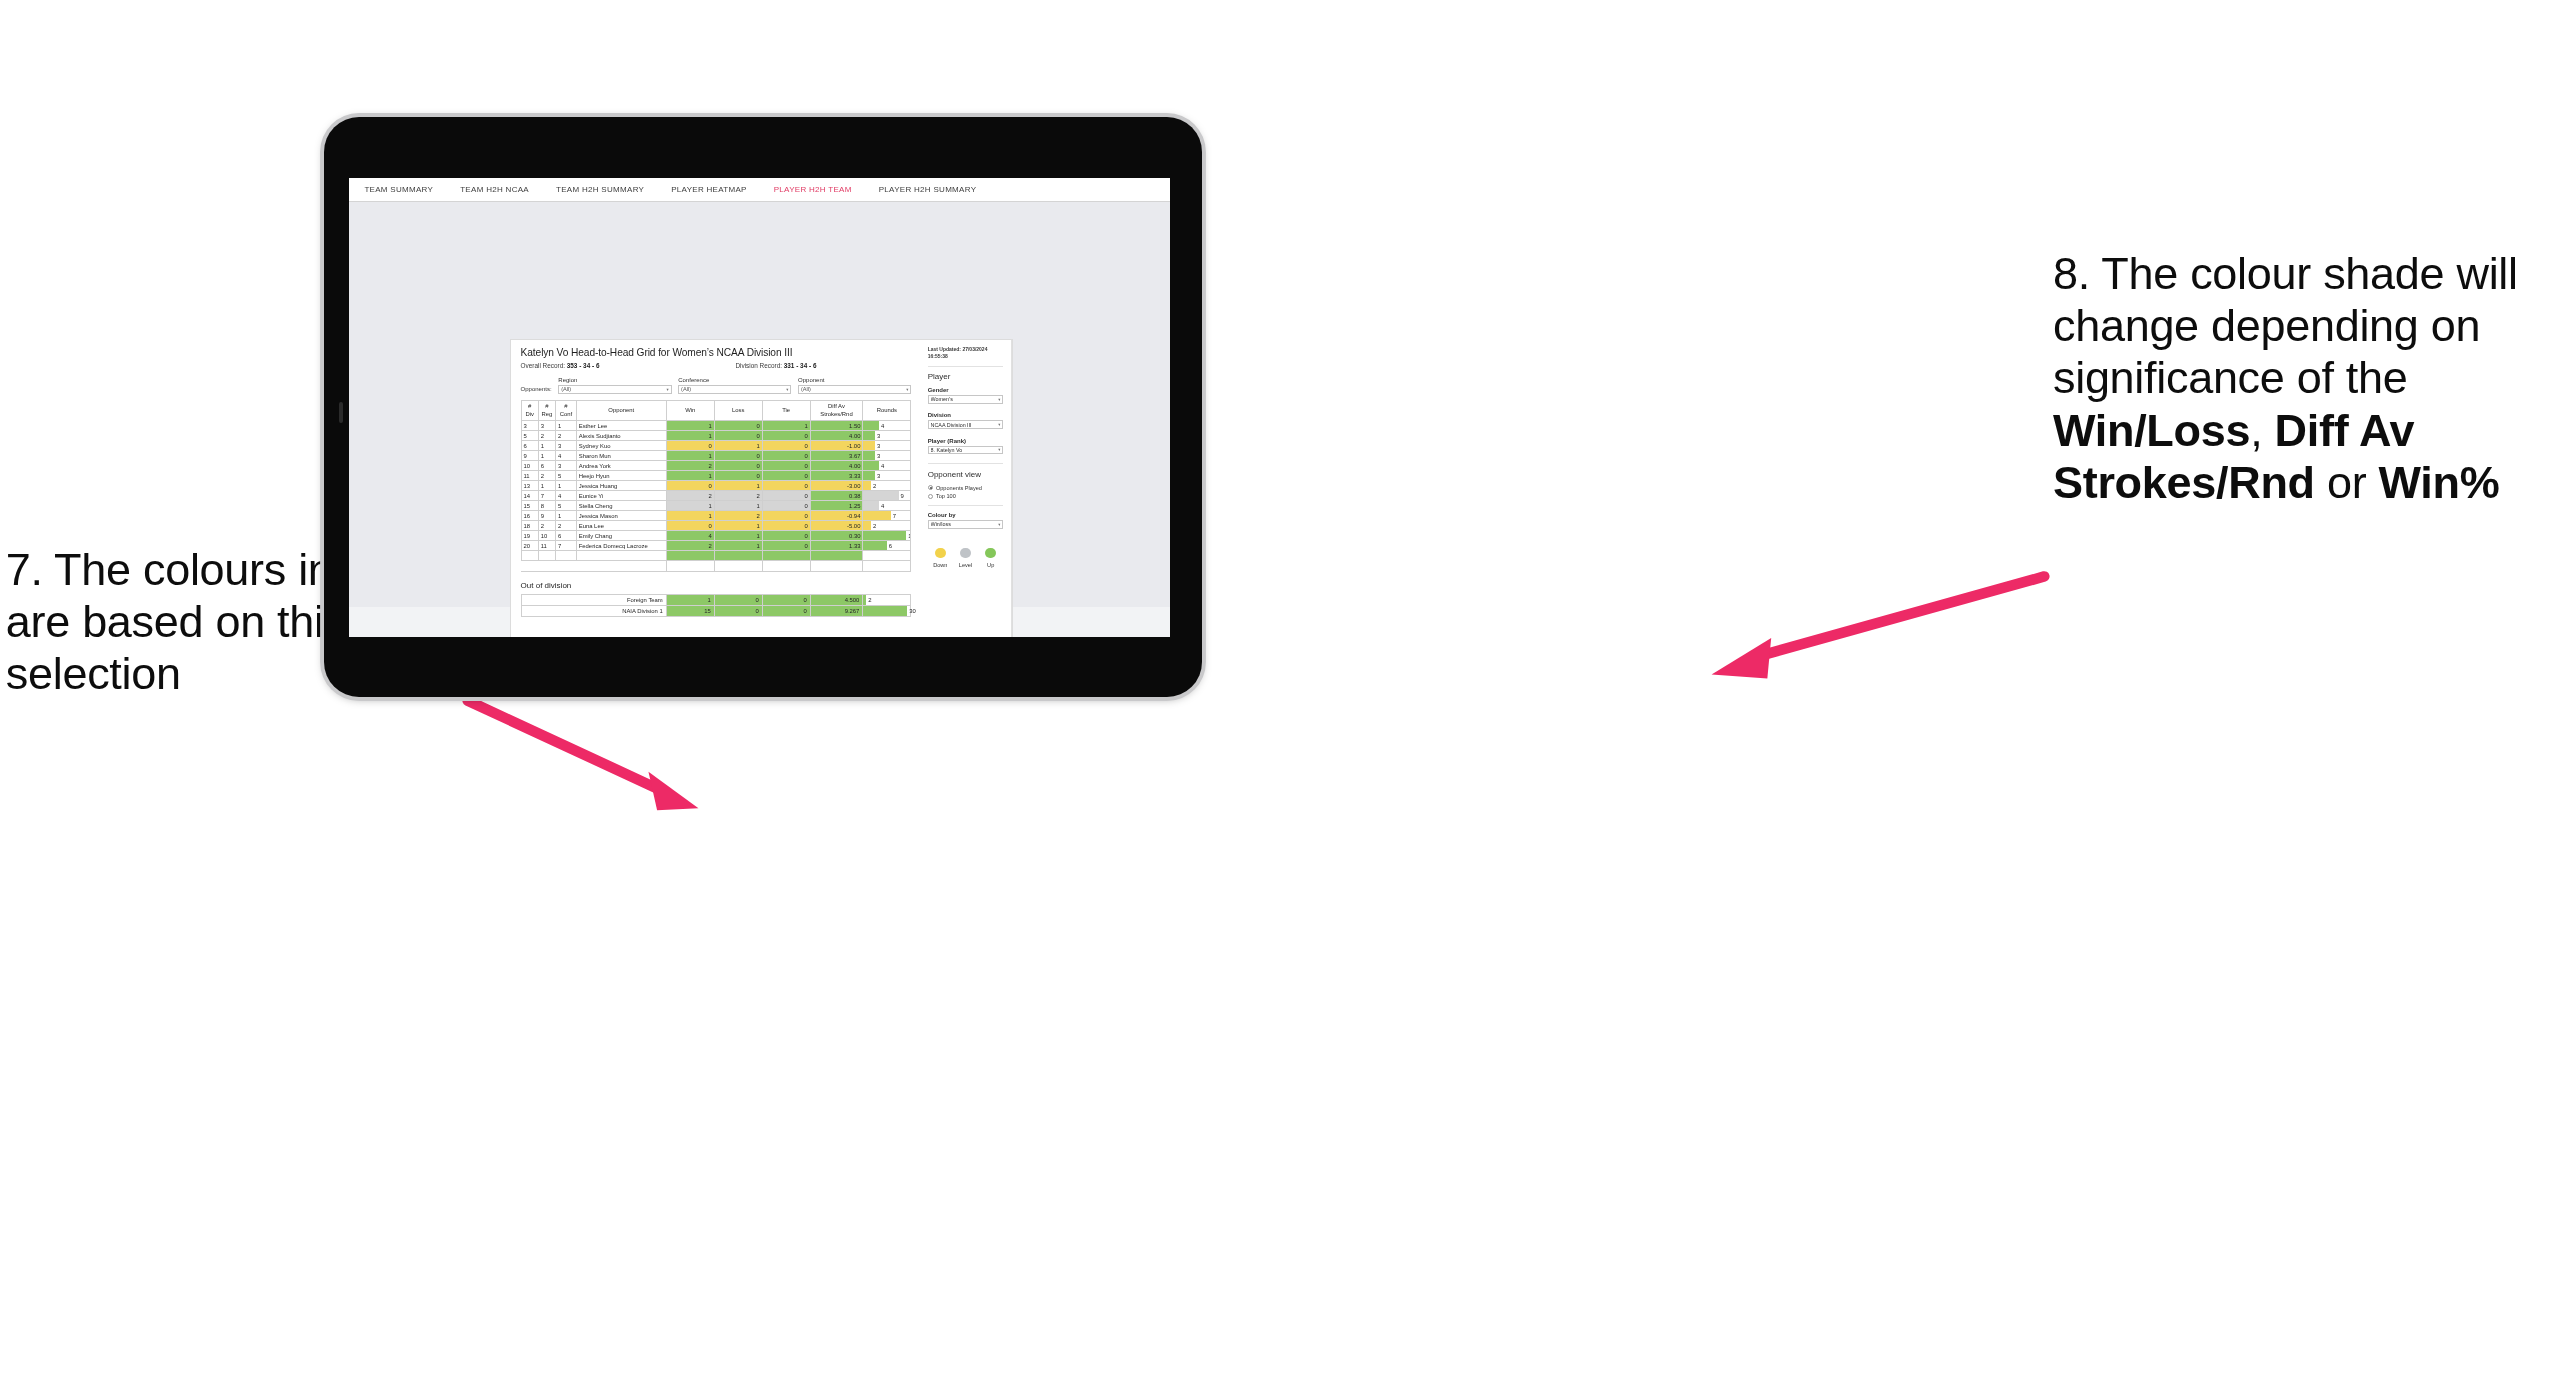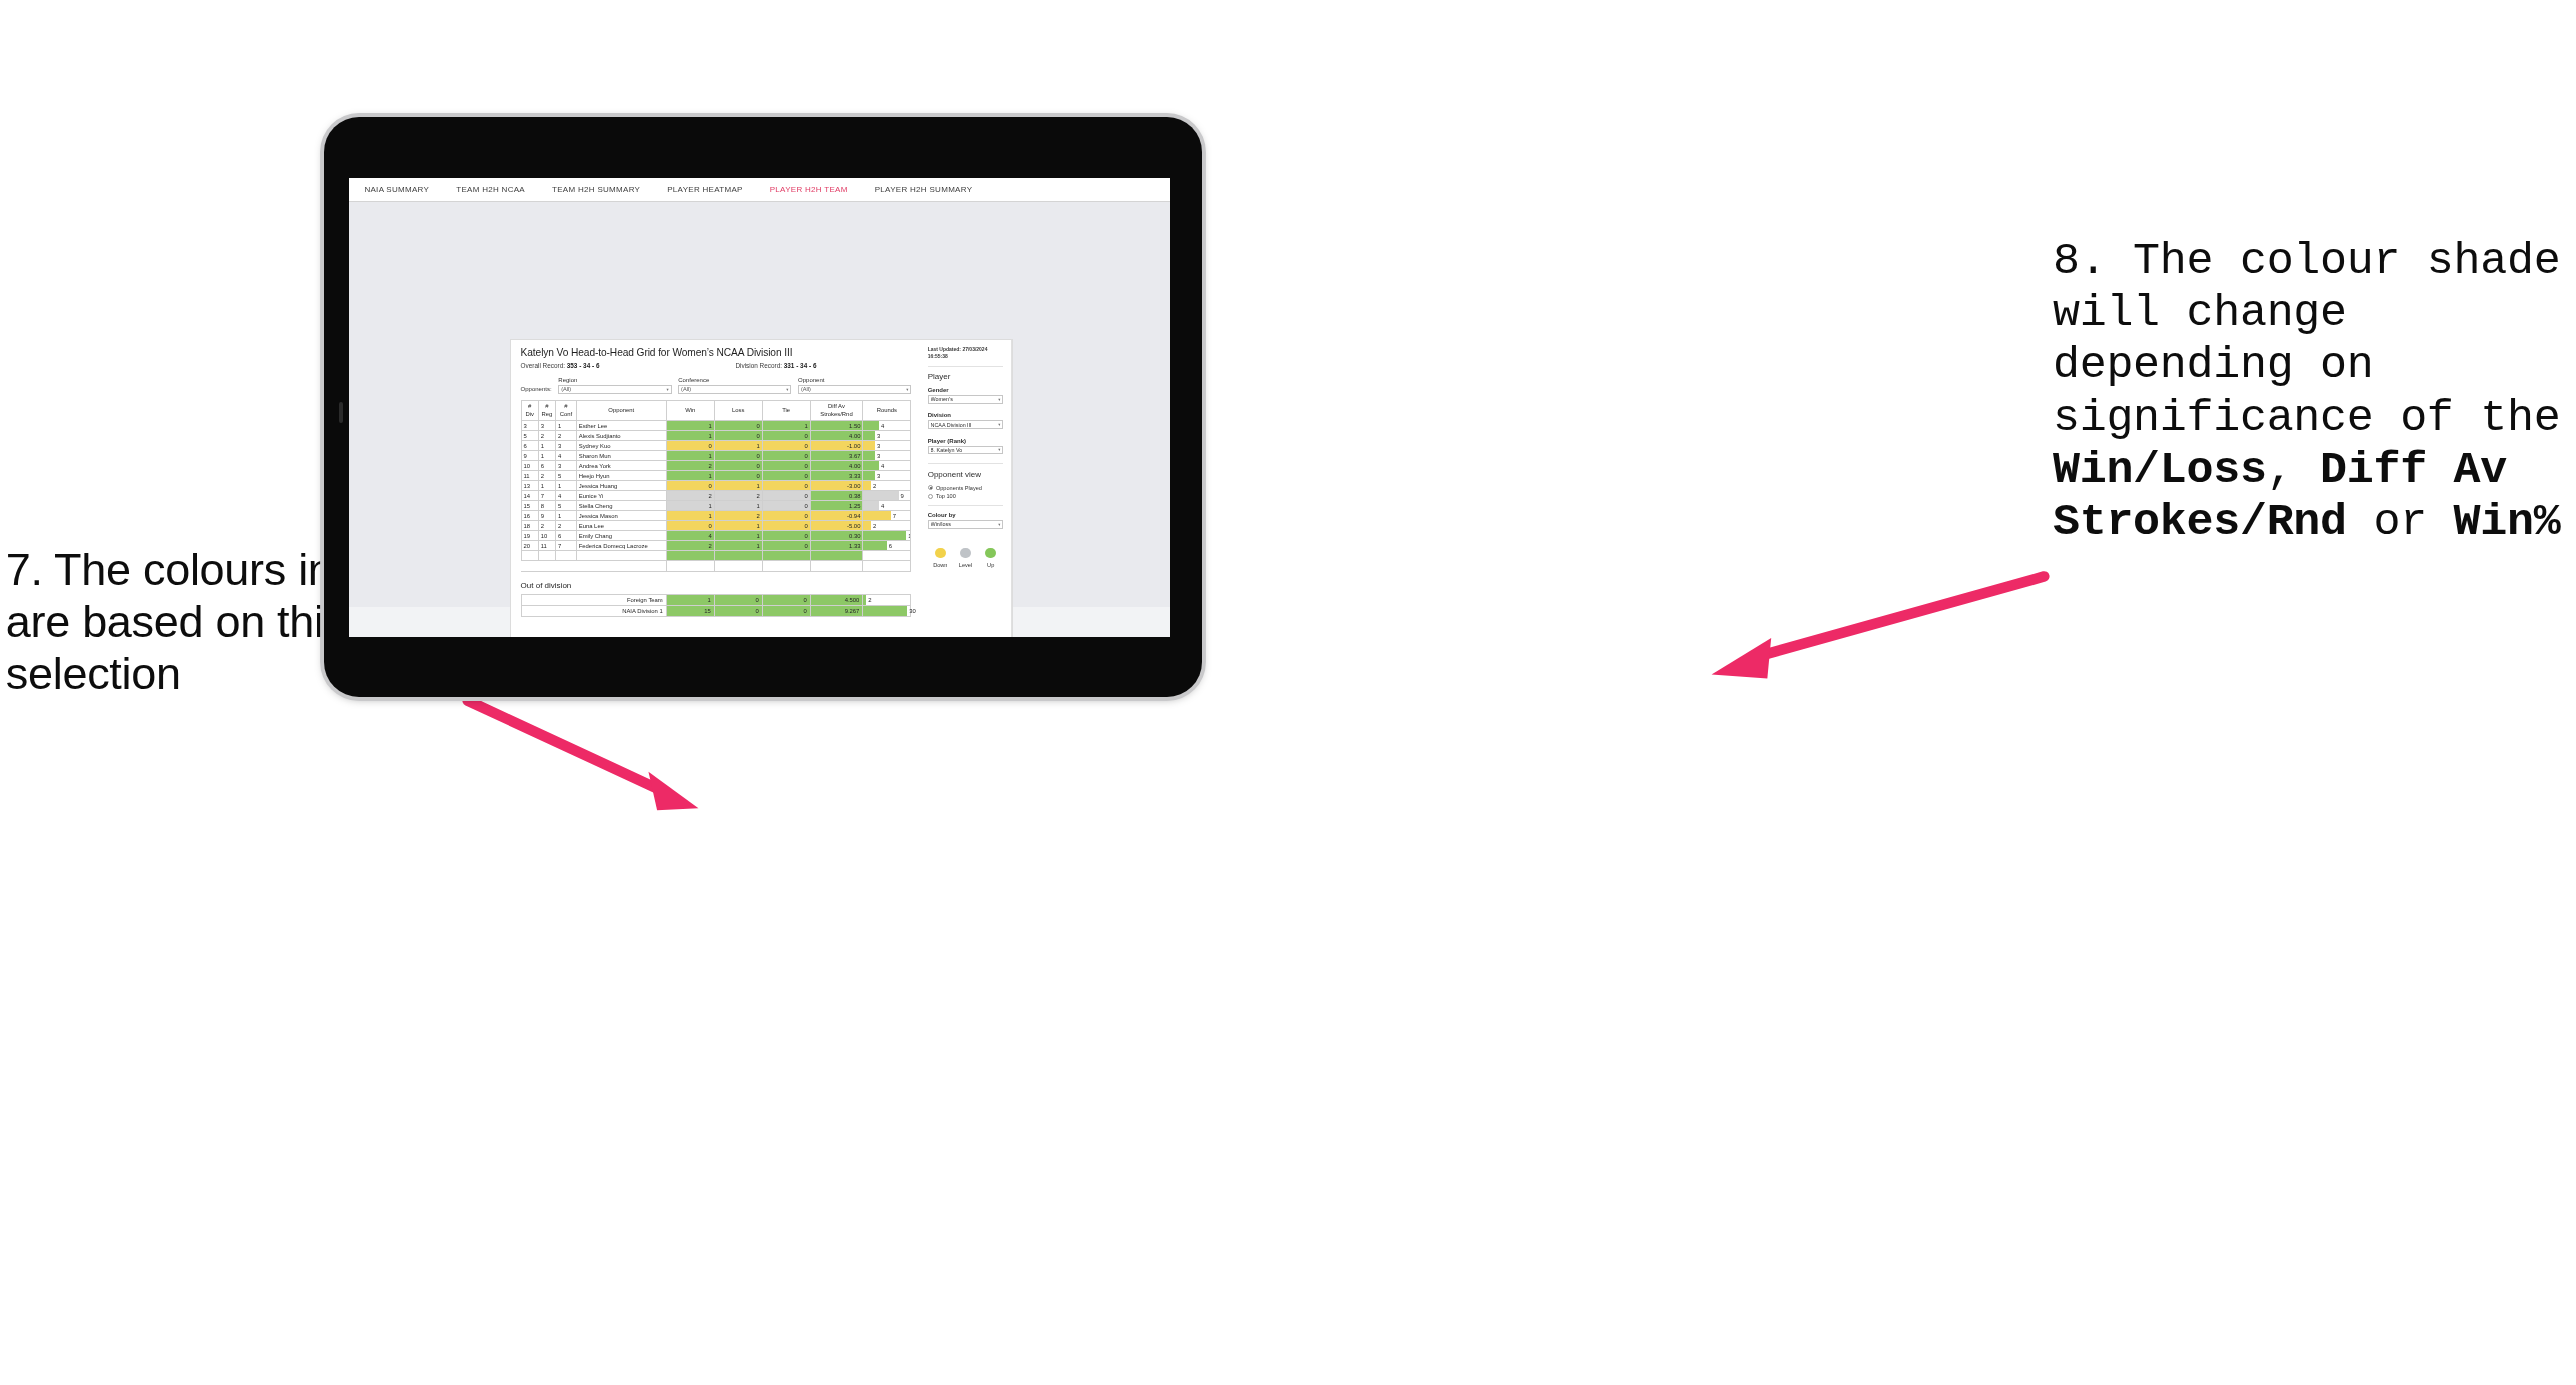--- a/index.html
+++ b/index.html
@@ -14,21 +14,21 @@
   
   .annot {
     position: absolute;
     font-family: "Liberation Sans", sans-serif;
     font-size: 45px;
     line-height: 1.16;
     color: #0d0d0d;
     letter-spacing: -0.3px;
   }
   #annot-left  { left: 5.8px;  top: 544px; width: 501px; }
-  #annot-right { left: 2053px; top: 236px; width: 515px; font-family: Liberation Mono, monospace; }
+  #annot-right { left: 2053px; top: 248px; width: 515px; }
   .annot b { font-weight: 700; }
 
   .arrow { position: absolute; }
 
   
   #tablet {
     position: absolute; left: 324px; top: 117px;
     width: 878px; height: 580px;
     background: #0a0a0a;
     border-radius: 35px;
@@ -188,21 +188,21 @@
   <svg class="arrow" style="left:1671px; top:563px;" width="385" height="125" viewBox="0 0 400 130">
     <line x1="388" y1="14" x2="80" y2="100" stroke="#ED2A66" stroke-width="11" stroke-linecap="round"></line>
     <polygon points="42,116 104,78 100,120" fill="#ED2A66"></polygon>
   </svg>
 
   <div id="tablet">
     <div id="screen">
 
 
       <div id="subnav">
-        <div class="subnav-item">NAIA SUMMARY</div>
+        <div class="subnav-item">TEAM SUMMARY</div>
         <div class="subnav-item">TEAM H2H NCAA</div>
         <div class="subnav-item">TEAM H2H SUMMARY</div>
         <div class="subnav-item">PLAYER HEATMAP</div>
         <div class="subnav-item active">PLAYER H2H TEAM</div>
         <div class="subnav-item">PLAYER H2H SUMMARY</div>
       </div>
 
       <div id="canvas">
         <div id="viz">
           <div id="viz-body">

